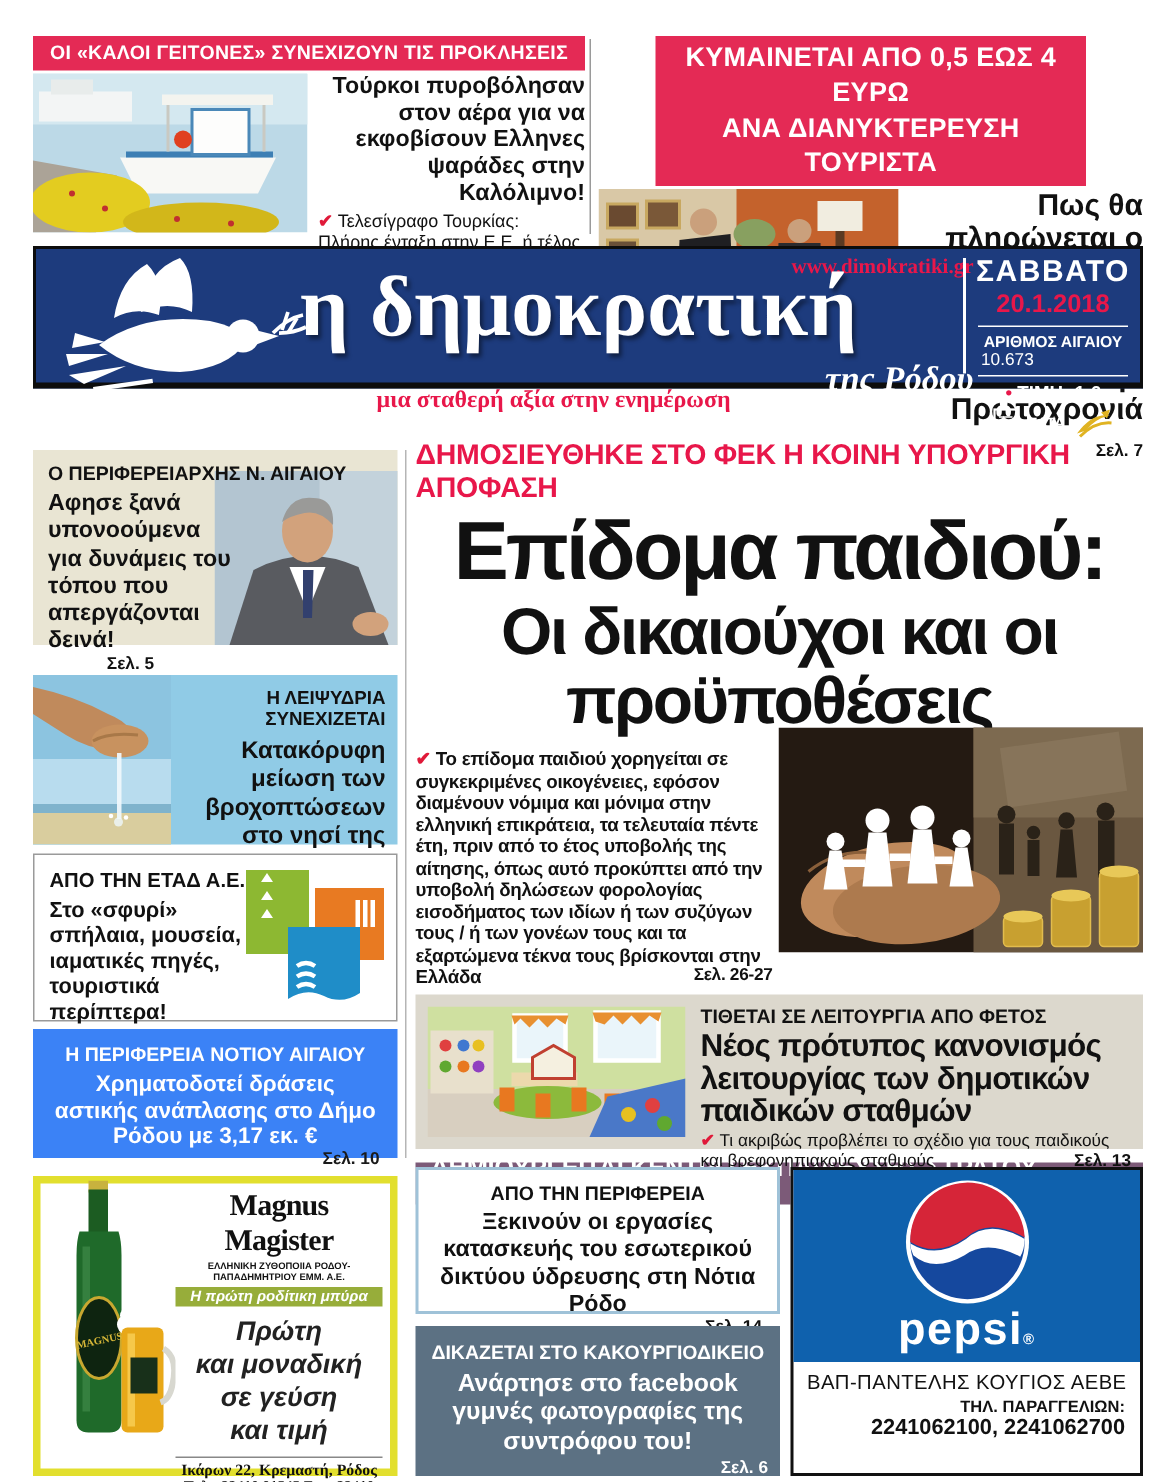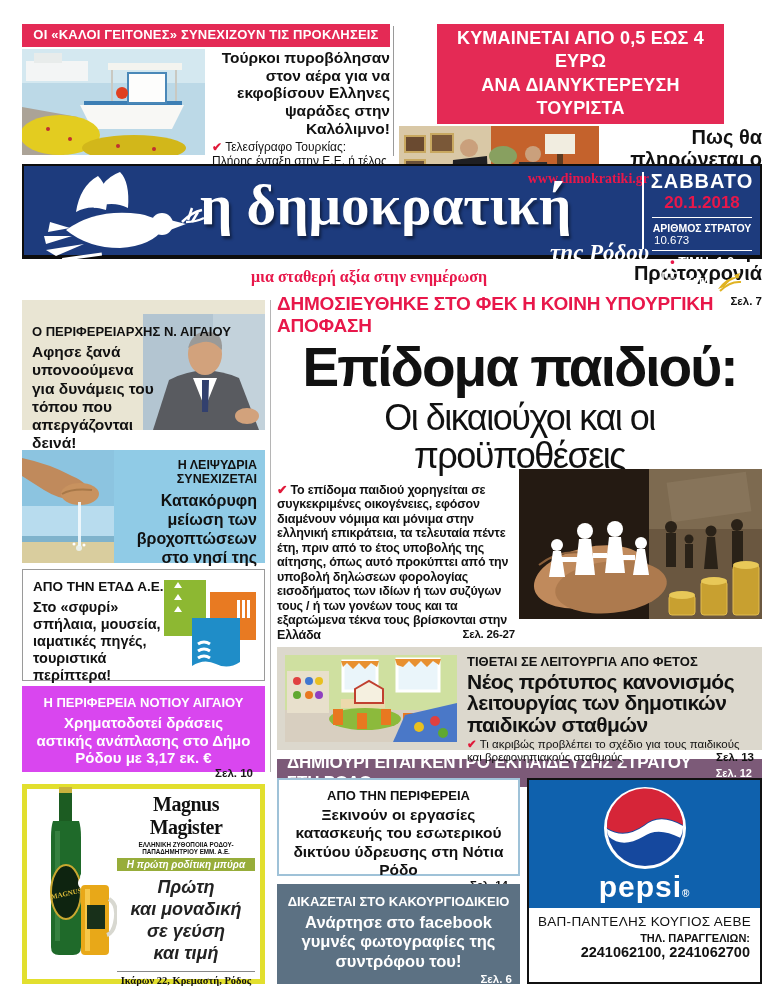--- a/index.html
+++ b/index.html
@@ -19,21 +19,21 @@
               text-shadow:2px 3px 3px rgba(0,0,0,.45);}
   .mast-sub{font-family:"Liberation Serif",serif;font-style:italic;font-weight:bold;color:#fff;}
   .mast-red{color:#e8174a;font-family:"Liberation Serif",serif;font-weight:bold;}
   .rp-line{height:1px;background:#fff;margin:4px 6px;}
   
   .box-kick{font-weight:bold;font-size:13px;}
   .box-hl{font-weight:bold;line-height:1.18;}
   .center{text-align:center;}
   .white{color:#fff;}
   .slate{background:#5c7183;}
-  .steel{background:#d946ef;}
+  .steel{background:#3b82f6;}
   .purplebar{background:#7c5a78;color:#fff;font-weight:bold;}
   .adframe{border:5px solid #e2df2e;background:#fff;box-sizing:border-box;}
   .blackletter{font-family:"Liberation Serif",serif;font-weight:bold;letter-spacing:-.5px;}
 </style>
 </head>
 <body>
 
 <div id="page">
 
   <div class="abs" style="left:22px;top:24px;width:368px;">
@@ -120,27 +120,27 @@
       <g stroke="#fff" stroke-width="2.5" fill="none">
         <path d="M146,52 Q156,42 166,40"></path>
         <path d="M150,52 Q160,52 168,48"></path>
         <line x1="156" y1="38" x2="152" y2="50"></line>
         <line x1="162" y1="42" x2="156" y2="52"></line>
       </g>
     </svg>
     <div class="abs mast-red" style="left:440px;top:5px;width:185px;text-align:right;font-size:14px;">www.dimokratiki.gr</div>
     <div class="abs mast-title" style="left:176px;top:6px;font-size:57px;white-space:nowrap;">η δημοκρατική</div>
     <div class="abs mast-sub" style="left:445px;top:74px;width:180px;text-align:right;font-size:23px;">της Ρόδου</div>
-    <div class="abs mast-red" style="left:185px;top:102px;width:320px;text-align:center;font-size:16px;">μια σταθερή αξία στην ενημέρωση</div>
+    <div class="abs mast-red" style="left:185px;top:92px;width:320px;text-align:center;font-size:16px;">μια σταθερή αξία στην ενημέρωση</div>
     <div class="abs" style="left:618px;top:6px;bottom:6px;width:2px;background:#fff;"></div>
     <div class="abs" style="left:622px;top:4px;width:112px;text-align:center;">
       <div class="white" style="font-weight:bold;font-size:20px;letter-spacing:1px;">ΣΑΒΒΑΤΟ</div>
       <div style="color:#e8174a;font-weight:bold;font-size:17px;">20.1.2018</div>
       <div class="rp-line"></div>
-      <div class="white" style="font-size:10.5px;font-weight:bold;">ΑΡΙΘΜΟΣ ΣΤΡΑΤΟΥ</div>
+      <div class="white" style="font-size:10.5px;font-weight:bold;">ΑΡΙΘΜΟΣ ΑΙΓΑΙΟΥ</div>
       <div class="white" style="font-size:11.5px;text-align:left;padding-left:8px;">10.673</div>
       <div class="rp-line"></div>
       <div class="white" style="font-size:12.5px;font-weight:bold;"><span style="color:#e8174a;">•</span> <span>ΤΙΜΗ: 1 €</span></div>
       <div style="display:flex;justify-content:center;align-items:center;gap:6px;margin-top:3px;">
         <svg width="17" height="21" viewBox="0 0 17 21">
           <rect x="1" y="1" width="15" height="19" fill="none" stroke="#fff" stroke-width="1.5"></rect>
           <line x1="4" y1="6" x2="13" y2="6" stroke="#fff" stroke-width="1"></line>
           <line x1="4" y1="10" x2="13" y2="10" stroke="#fff" stroke-width="1"></line>
           <line x1="4" y1="14" x2="13" y2="14" stroke="#fff" stroke-width="1"></line>
         </svg>
@@ -160,21 +160,21 @@
     <svg class="abs" style="right:0;top:14px;" width="122" height="116" viewBox="0 0 122 116">
       <rect width="122" height="116" fill="#b3c5d1"></rect>
       <rect x="70" width="52" height="116" fill="#c3d2db"></rect>
       <path d="M10,116 L26,66 Q60,48 96,64 L116,116 Z" fill="#595b60"></path>
       <polygon points="50,64 74,64 62,94" fill="#fff"></polygon>
       <polygon points="59,66 66,66 65,98 59,98" fill="#32406e"></polygon>
       <ellipse cx="62" cy="40" rx="17" ry="21" fill="#d2a27c"></ellipse>
       <path d="M45,34 Q50,16 66,18 Q80,18 79,36 Q70,26 60,28 Q50,30 45,34 Z" fill="#9a9a98"></path>
       <ellipse cx="104" cy="102" rx="12" ry="8" fill="#d2a27c"></ellipse>
     </svg>
-    <div style="padding:24px 10px;position:relative;">
+    <div style="padding:8px 10px;position:relative;">
       <div class="box-kick" style="font-size:13px;">Ο ΠΕΡΙΦΕΡΕΙΑΡΧΗΣ Ν. ΑΙΓΑΙΟΥ</div>
       <div class="box-hl" style="font-size:15.5px;width:128px;margin-top:4px;">Αφησε ξανά υπονοούμενα για δυνάμεις του τόπου που απεργάζονται δεινά!</div>
       <div class="pref" style="width:110px;text-align:center;">Σελ. 5</div>
     </div>
   </div>
 
   <div class="abs" style="left:22px;top:450px;width:243px;height:113px;background:#90cbe6;">
     <svg class="abs" style="left:0;top:0;" width="92" height="113" viewBox="0 0 92 113">
       <rect width="92" height="113" fill="#8cc4e0"></rect>
       <rect y="56" width="92" height="30" fill="#b8dcee"></rect>
@@ -251,21 +251,21 @@
 σε γεύση
 και τιμή</div>
       <div style="border-top:1px solid #888;margin-top:6px;padding-top:3px;font-family:'Liberation Serif',serif;font-weight:bold;font-size:10.5px;">Ικάρων 22, Κρεμαστή, Ρόδος</div>
       <div style="font-family:'Liberation Serif',serif;font-weight:bold;font-size:10px;">Τηλ.: 22410 91545   Fax: 22410 95765</div>
     </div>
   </div>
 
   <div class="abs" style="left:277px;top:293px;width:485px;">
     <div style="color:#e8174a;font-weight:bold;font-size:19px;letter-spacing:-.2px;">ΔΗΜΟΣΙΕΥΘΗΚΕ ΣΤΟ ΦΕΚ Η ΚΟΙΝΗ ΥΠΟΥΡΓΙΚΗ ΑΠΟΦΑΣΗ</div>
     <div class="center" style="font-weight:bold;font-size:55px;letter-spacing:-2px;line-height:1.02;margin-top:2px;">Επίδομα παιδιού:</div>
-    <div class="center" style="font-weight:normal;font-size:36px;letter-spacing:-1.5px;line-height:1.05;margin-top:4px;">Οι δικαιούχοι και οι προϋποθέσεις</div>
+    <div class="center" style="font-weight:bold;font-size:44px;letter-spacing:-1.5px;line-height:1.05;margin-top:4px;">Οι δικαιούχοι και οι προϋποθέσεις</div>
     <div style="position:relative;margin-top:8px;height:152px;">
       <div style="width:238px;font-size:12.5px;font-weight:bold;line-height:1.16;letter-spacing:-.2px;">
         <span class="chk">✔</span>
         <span>Το επίδομα παιδιού χορηγείται σε συγκεκριμένες οικογένειες, εφόσον διαμένουν νόμιμα και μόνιμα στην ελληνική επικράτεια, τα τελευταία πέντε έτη, πριν από το έτος υποβολής της αίτησης, όπως αυτό προκύπτει από την υποβολή δηλώσεων φορολογίας εισοδήματος των ιδίων ή των συζύγων τους / ή των γονέων τους και τα εξαρτώμενα τέκνα τους βρίσκονται στην Ελλάδα</span>
         <span class="pref" style="float:right;">Σελ. 26-27</span>
       </div>
       <svg class="abs" style="left:242px;top:-14px;" width="243" height="150" viewBox="0 0 243 150">
         <rect width="243" height="150" fill="#241a12"></rect>
         <rect x="130" width="113" height="150" fill="#6a5740"></rect>
         <rect x="130" y="0" width="113" height="60" fill="#7d6a50"></rect>

